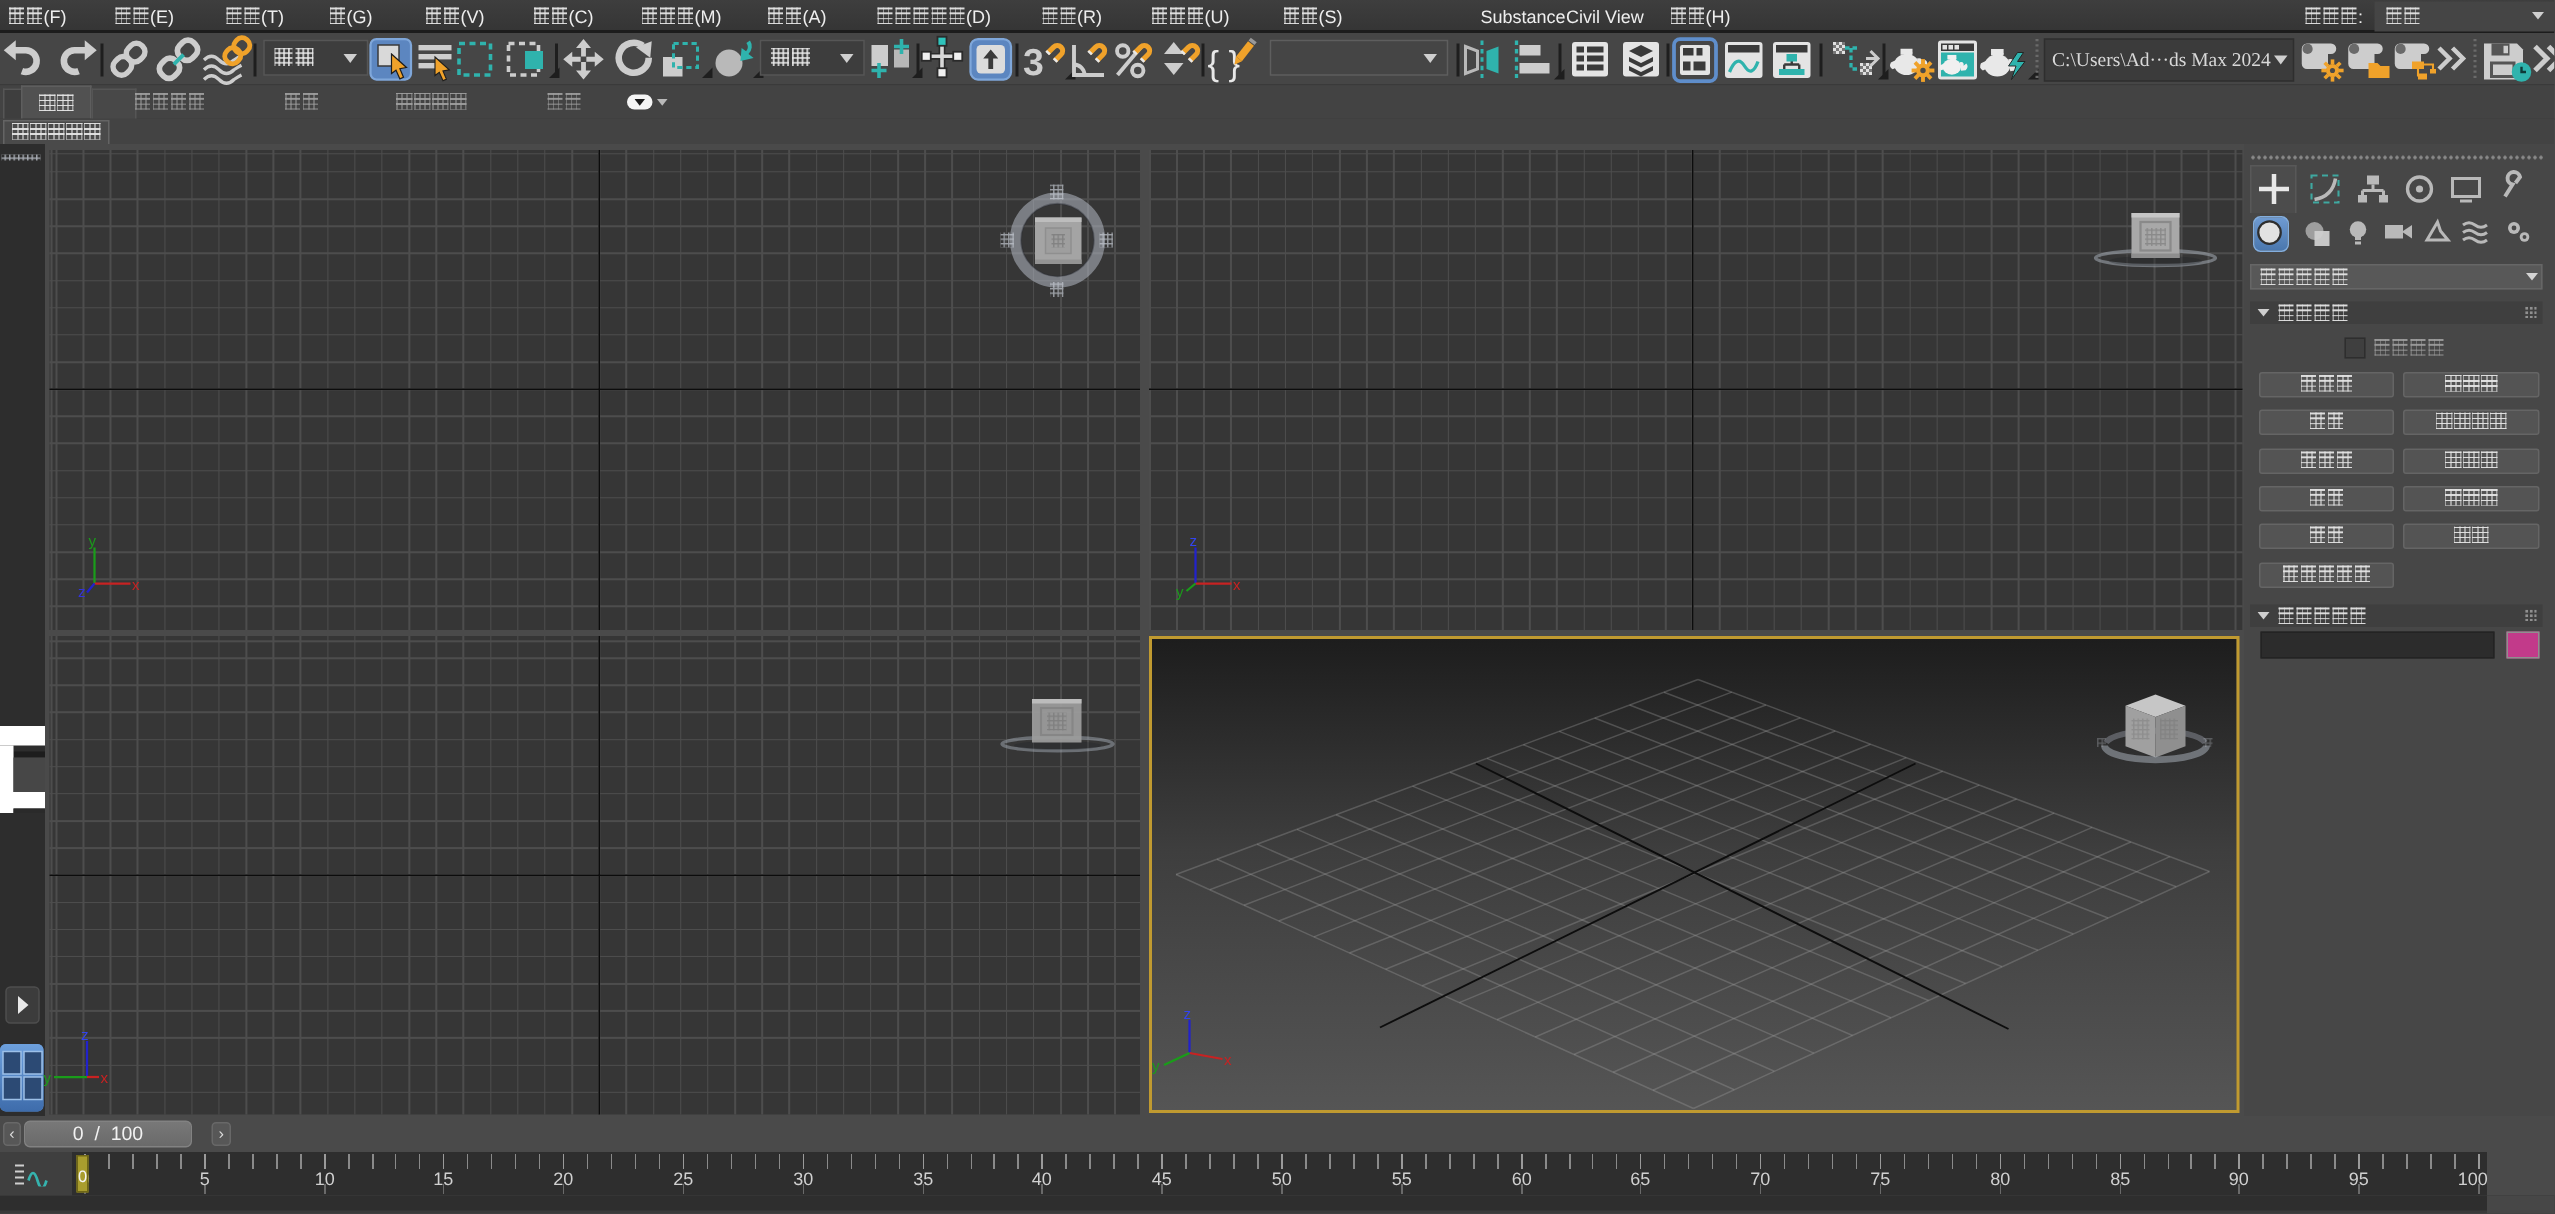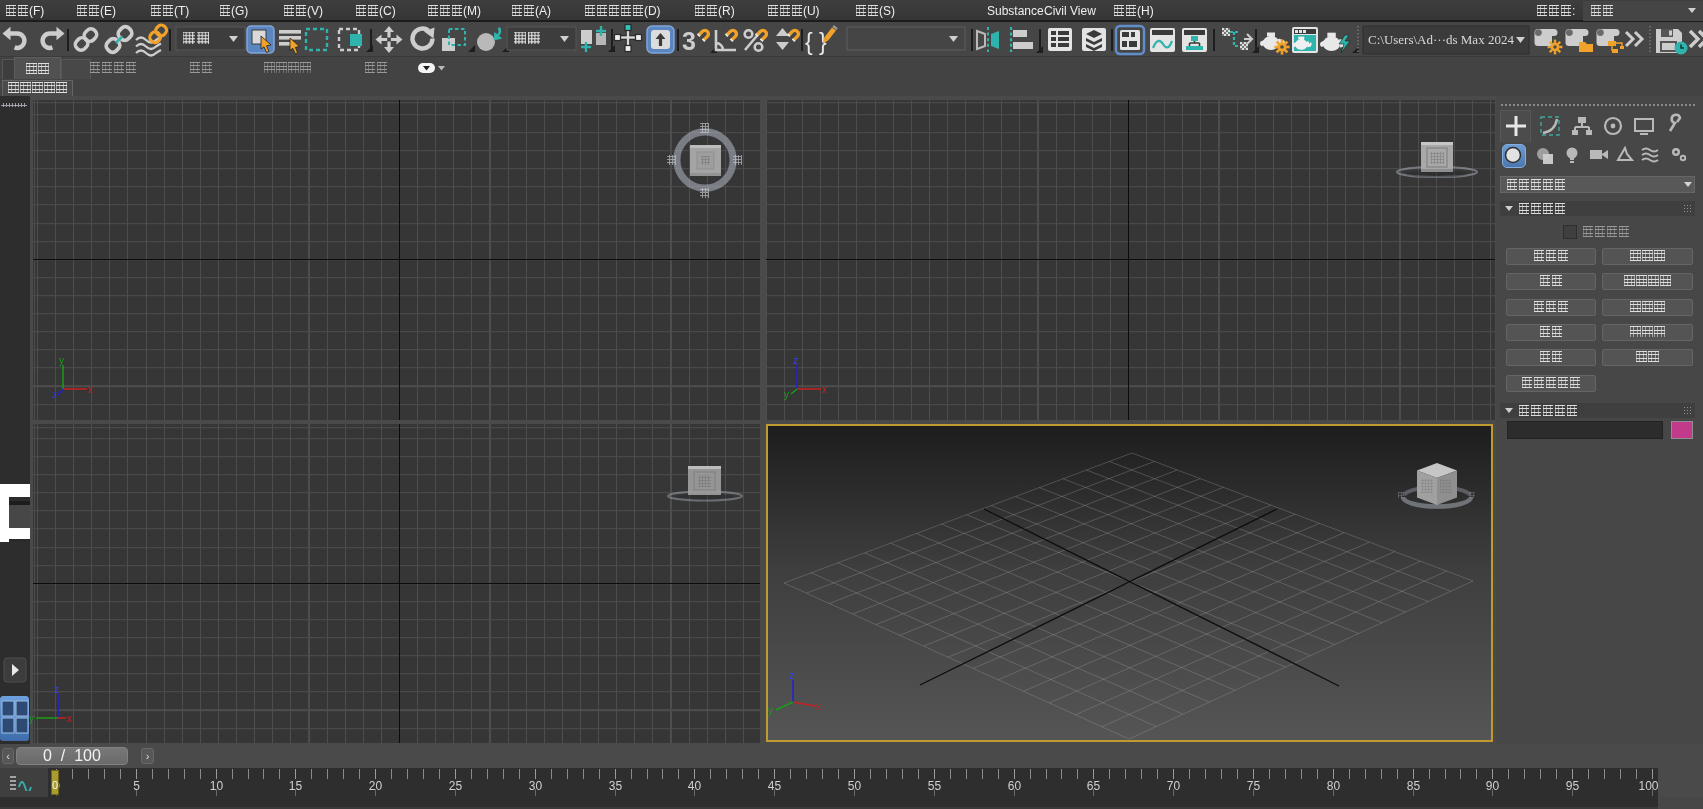--- a/index.html
+++ b/index.html
@@ -660,21 +660,21 @@
  <div class="rollhead" style="top:307px"><svg width="10" height="8" style="margin:4px 3px 0 5px">
           <path d="M0 1 L8 1 L4 6 Z" fill="#cfcfcf"></path>
         </svg><span class="z"></span><span class="z"></span><span class="z"></span><span class="z"></span><span class="z"></span>
    <span style="position:absolute;right:4px;top:3px;width:8px;height:8px;background-image:radial-gradient(circle,#909090 0 0.9px,transparent 1px);background-size:3px 3px"></span></div>
  <div style="position:absolute;left:11px;top:325px;width:154px;height:16px;background:#2c2c2c;border:1px solid #232323"></div>
  <div style="position:absolute;left:175px;top:325px;width:20px;height:16px;background:#c23a8a;border:1px solid #8f8f8f"></div>
 </div>
 
 <div class="abs" id="slider-row">
  <div style="position:absolute;left:2px;top:4px;width:12px;height:16px;background:#575757;border:1px solid #686868;border-radius:3px;box-sizing:border-box;color:#ddd;text-align:center;line-height:14px;font-size:11px">‹</div>
- <div style="position:absolute;left:16px;top:3px;width:112px;height:18px;background:linear-gradient(#787878,#6a6a6a);border:1px solid #828282;border-radius:4px;box-sizing:border-box;color:#f2f2f2;text-align:center;line-height:16px;font-size:16px">0&nbsp;&nbsp;/&nbsp;&nbsp;100</div>
+ <div style="position:absolute;left:16px;top:3px;width:112px;height:18px;background:linear-gradient(#787878,#6a6a6a);border:1px solid #828282;border-radius:4px;box-sizing:border-box;color:#f2f2f2;text-align:center;line-height:16px;font-size:13px">0&nbsp;&nbsp;/&nbsp;&nbsp;100</div>
  <div style="position:absolute;left:141px;top:4px;width:13px;height:16px;background:#575757;border:1px solid #686868;border-radius:3px;box-sizing:border-box;color:#ddd;text-align:center;line-height:14px;font-size:11px">›</div>
 </div>
 <div class="abs" id="ruler">
  <div style="position:absolute;left:0;top:0;width:48px;height:29px;background:#3f3f3f"></div>
  <svg style="position:absolute;left:10px;top:7px" width="26" height="16">
    <g stroke="#cfcfcf" stroke-width="1.4">
           <line x1="0" y1="2" x2="6" y2="2"></line>
           <line x1="0" y1="6" x2="6" y2="6"></line>
           <line x1="0" y1="10" x2="6" y2="10"></line>
           <line x1="0" y1="14" x2="6" y2="14"></line>

